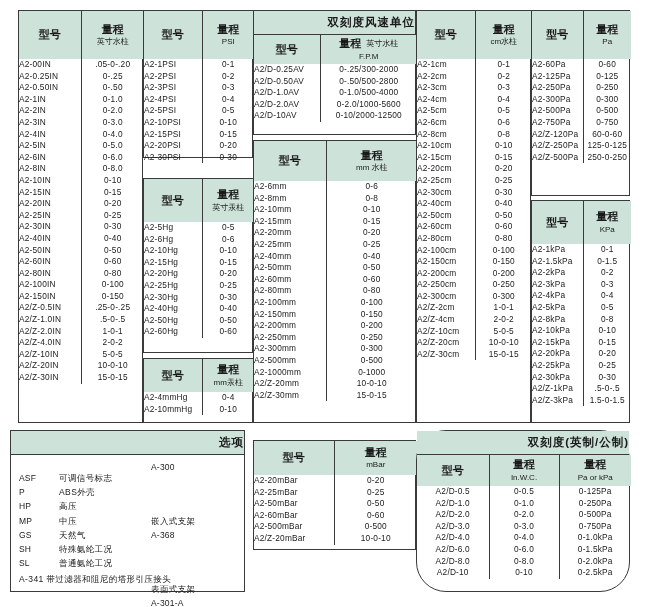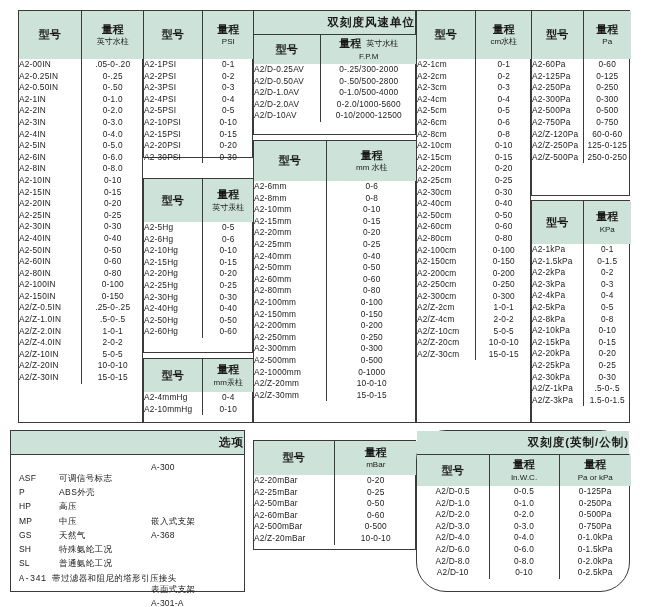--- a/index.html
+++ b/index.html
@@ -840,21 +840,21 @@
           </div>
           <div class="optrowB">
             <span class="optcodeB">A-301-B</span>
             <span class="optwide">8" 长静压探头</span>
           </div>
           <div class="optrowB">
             <span class="optcodeB">A-301-C</span>
             <span class="optwide">12"  静压探头</span>
           </div>
         </div>
-      <div class="optwide" style="margin-top:2px;font-family:Liberation Mono, monospace;">A-341 带过滤器和阻尼的塔形引压接头</div>
+      <div class="optwide" style="margin-top:2px;">A-341 带过滤器和阻尼的塔形引压接头</div>
     </div>
   </div>
 
   <div class="blk" style="left:253px; top:440px; width:163px; height:110px;">
     <table class="t">
       <colgroup>
           <col style="width:80px">
           <col style="width:83px">
         </colgroup>
       <thead>

